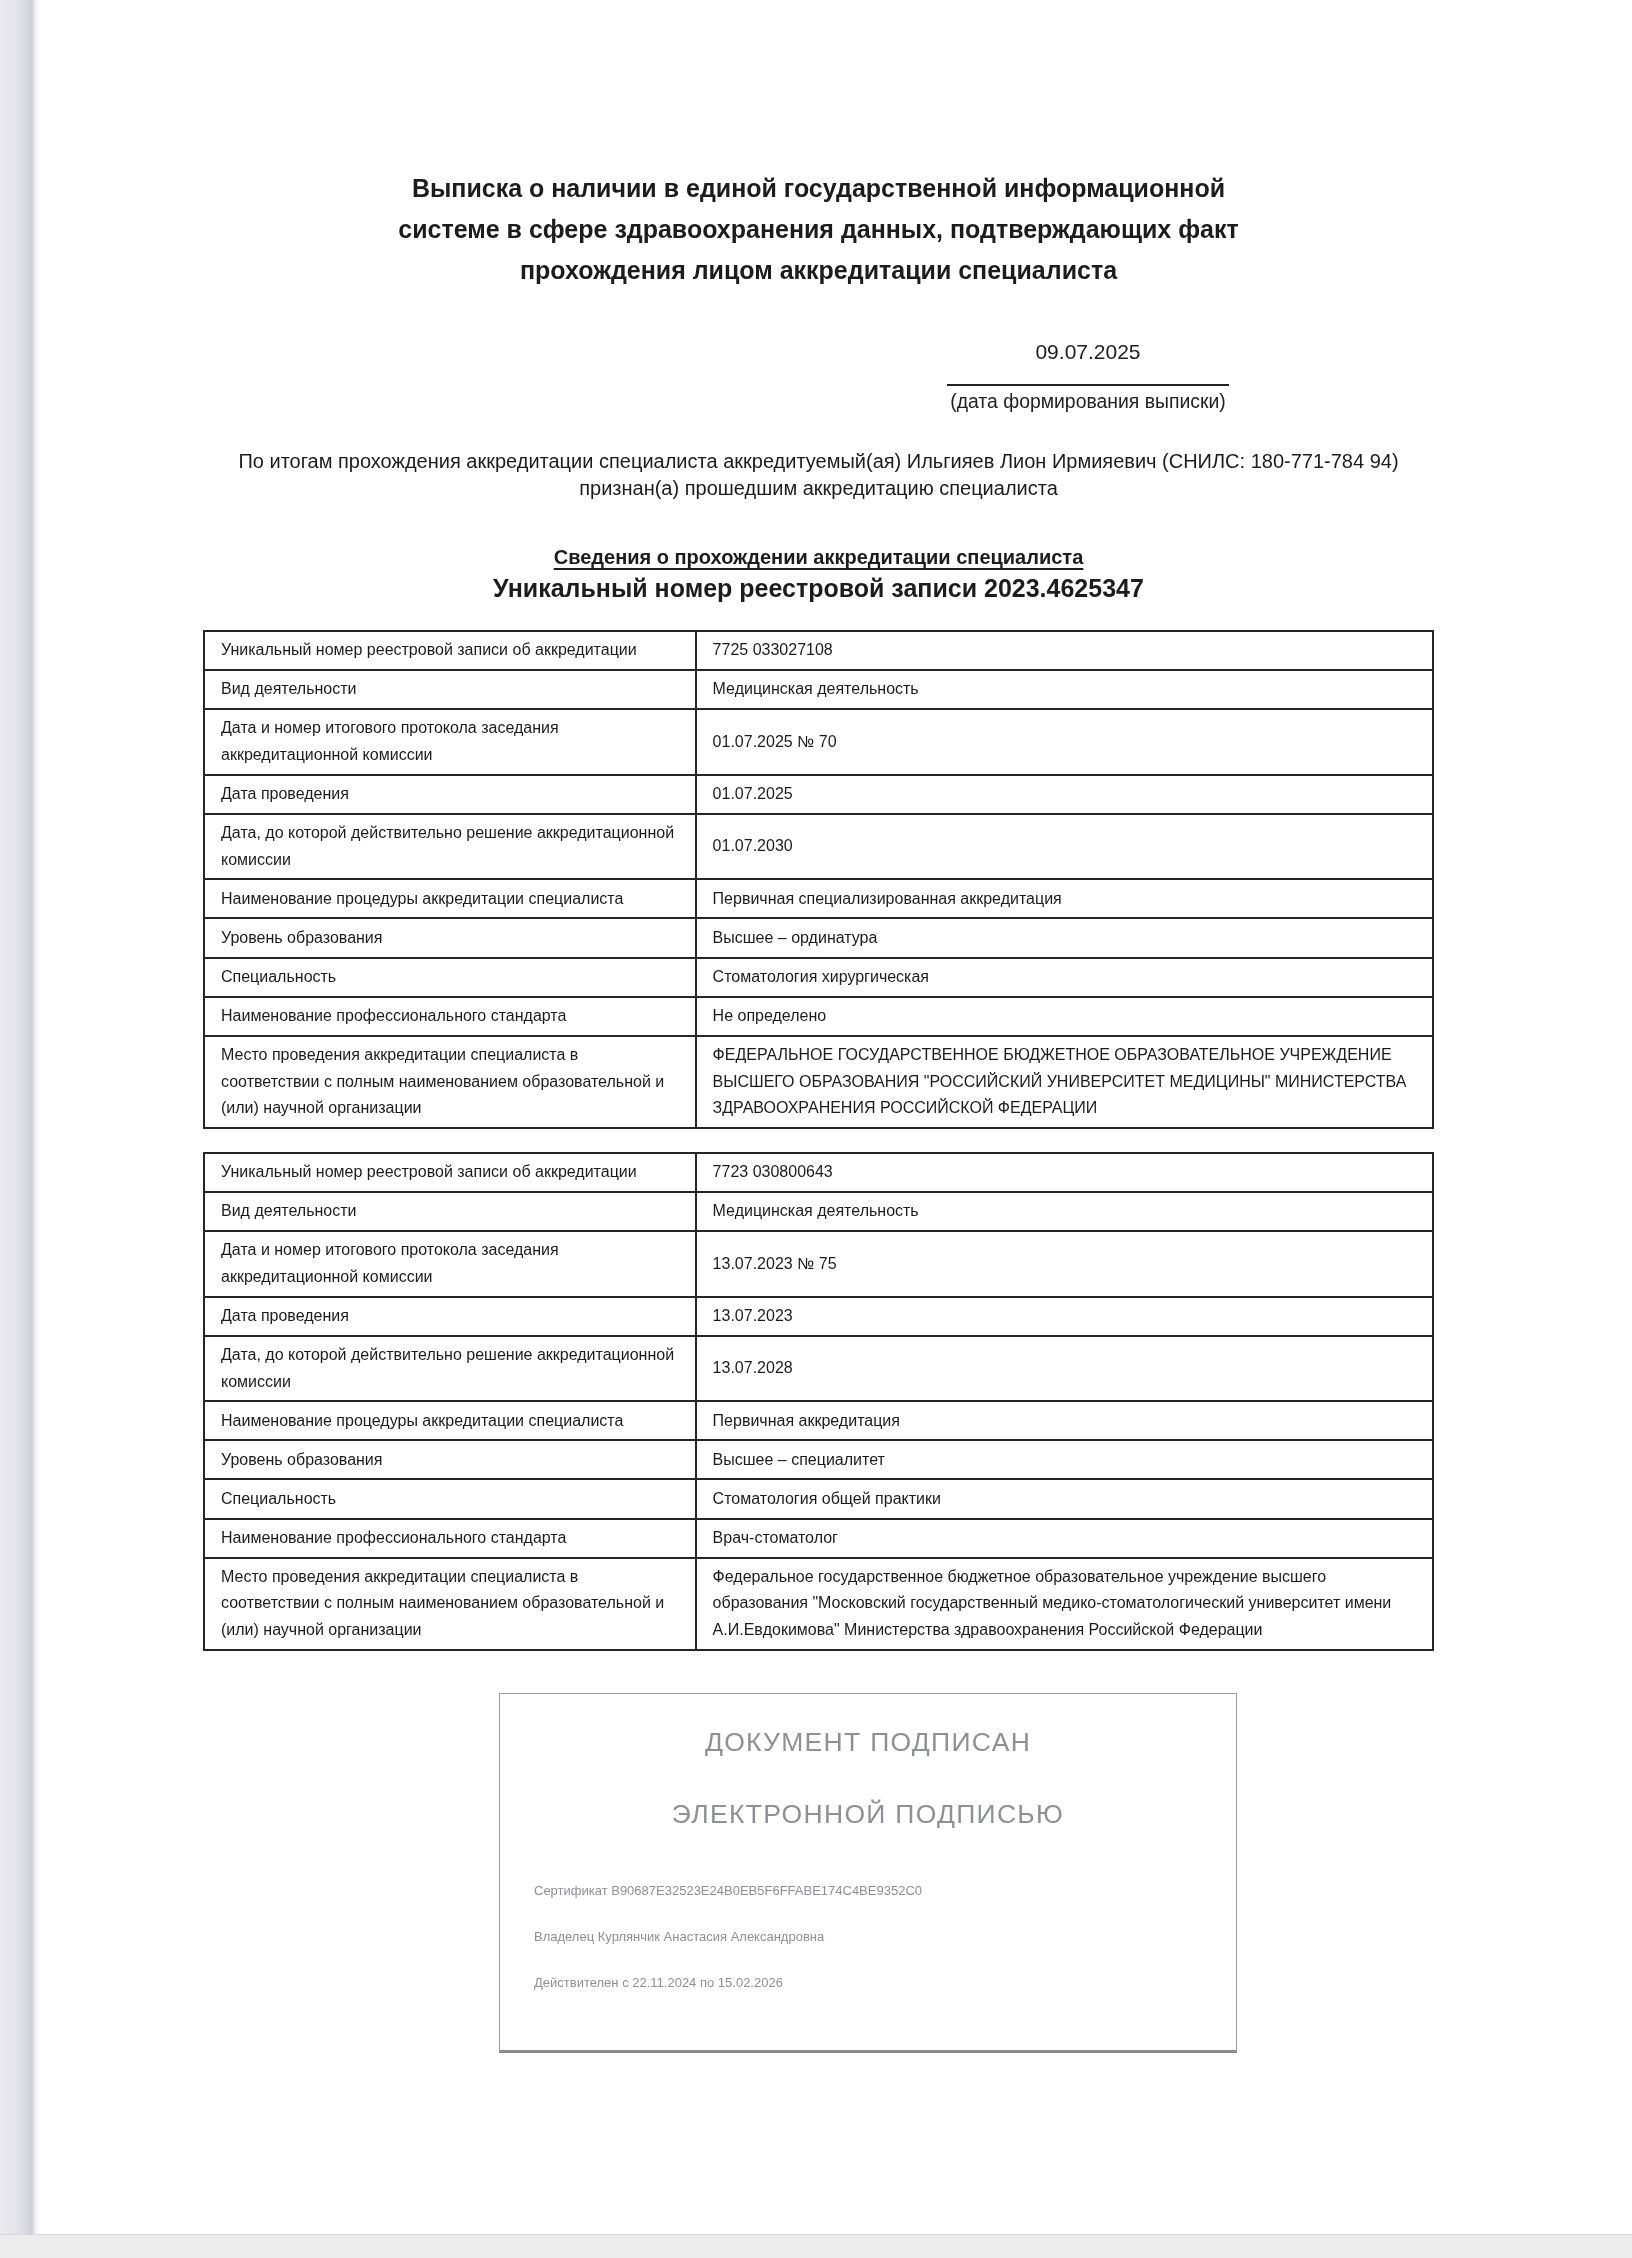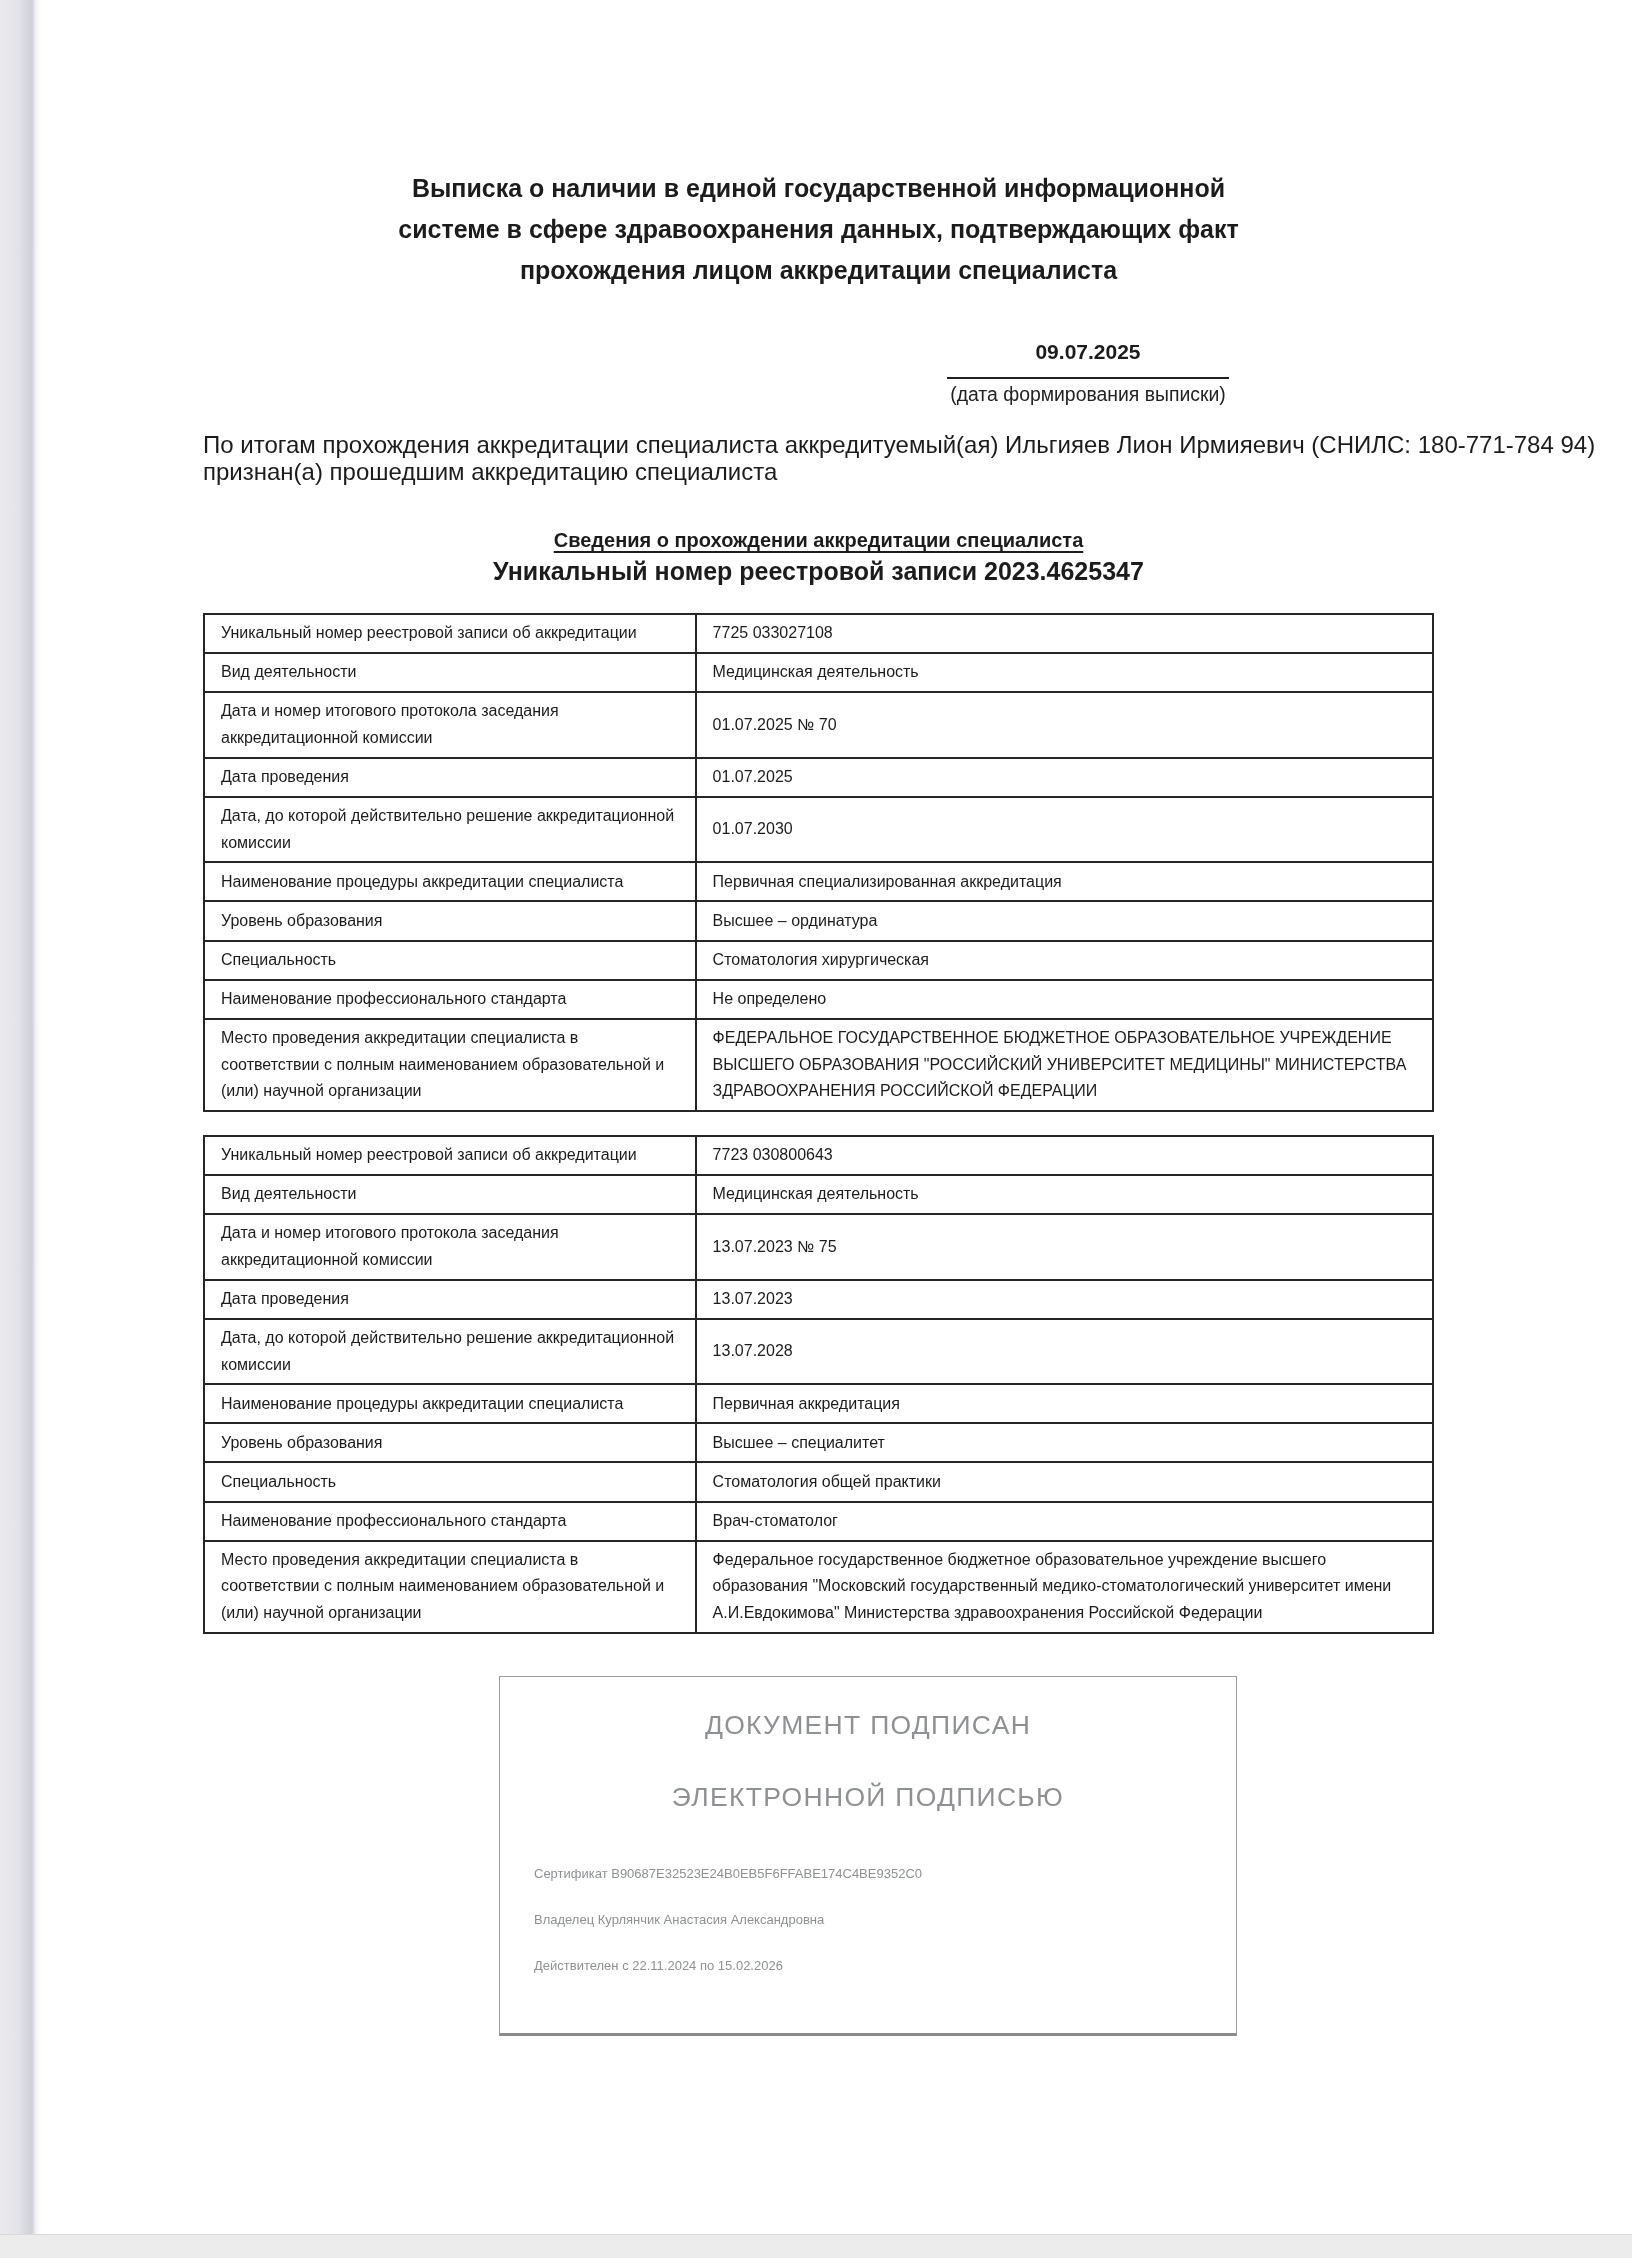--- a/index.html
+++ b/index.html
@@ -17,24 +17,24 @@
     background:#ececec; border-top:0.9px solid #d9d9d9;
   }
   .page {
     position:absolute; left:0; top:4px; width:100%; height:100%;
     box-sizing:border-box; padding:164px 198px 0 203px;
   }
   .title { text-align:center; font-weight:bold; font-size:25px; line-height:41px; }
   .title .line { white-space:nowrap; }
 
   .date-block { width:282px; margin:49px 0 0 744px; text-align:center; }
-  .date-value { font-weight:bold; font-size:21px; padding-bottom:13px; border-bottom:2.6px solid #222; }
+  .date-value { font-weight:normal; font-size:21px; padding-bottom:20px; border-bottom:2.6px solid #222; }
   .date-caption { font-size:19.4px; padding-top:4.4px; color:#222; }
 
-  .intro { margin-top:25px; font-size:24px; line-height:27px; }
+  .intro { margin-top:35px; text-align:center; font-size:20px; line-height:27px; }
   .intro .line { white-space:nowrap; }
 
   .section-heading {
     margin-top:44px; text-align:center; font-size:20px; font-weight:bold;
     text-decoration:underline; text-underline-offset:3.5px;
   }
   .registry-heading { margin-top:5px; text-align:center; font-size:25px; font-weight:bold; }
 
   table.acc { width:100%; border-collapse:collapse; margin-top:26.5px; font-size:16px; }
   table.acc + table.acc { margin-top:23px; }

